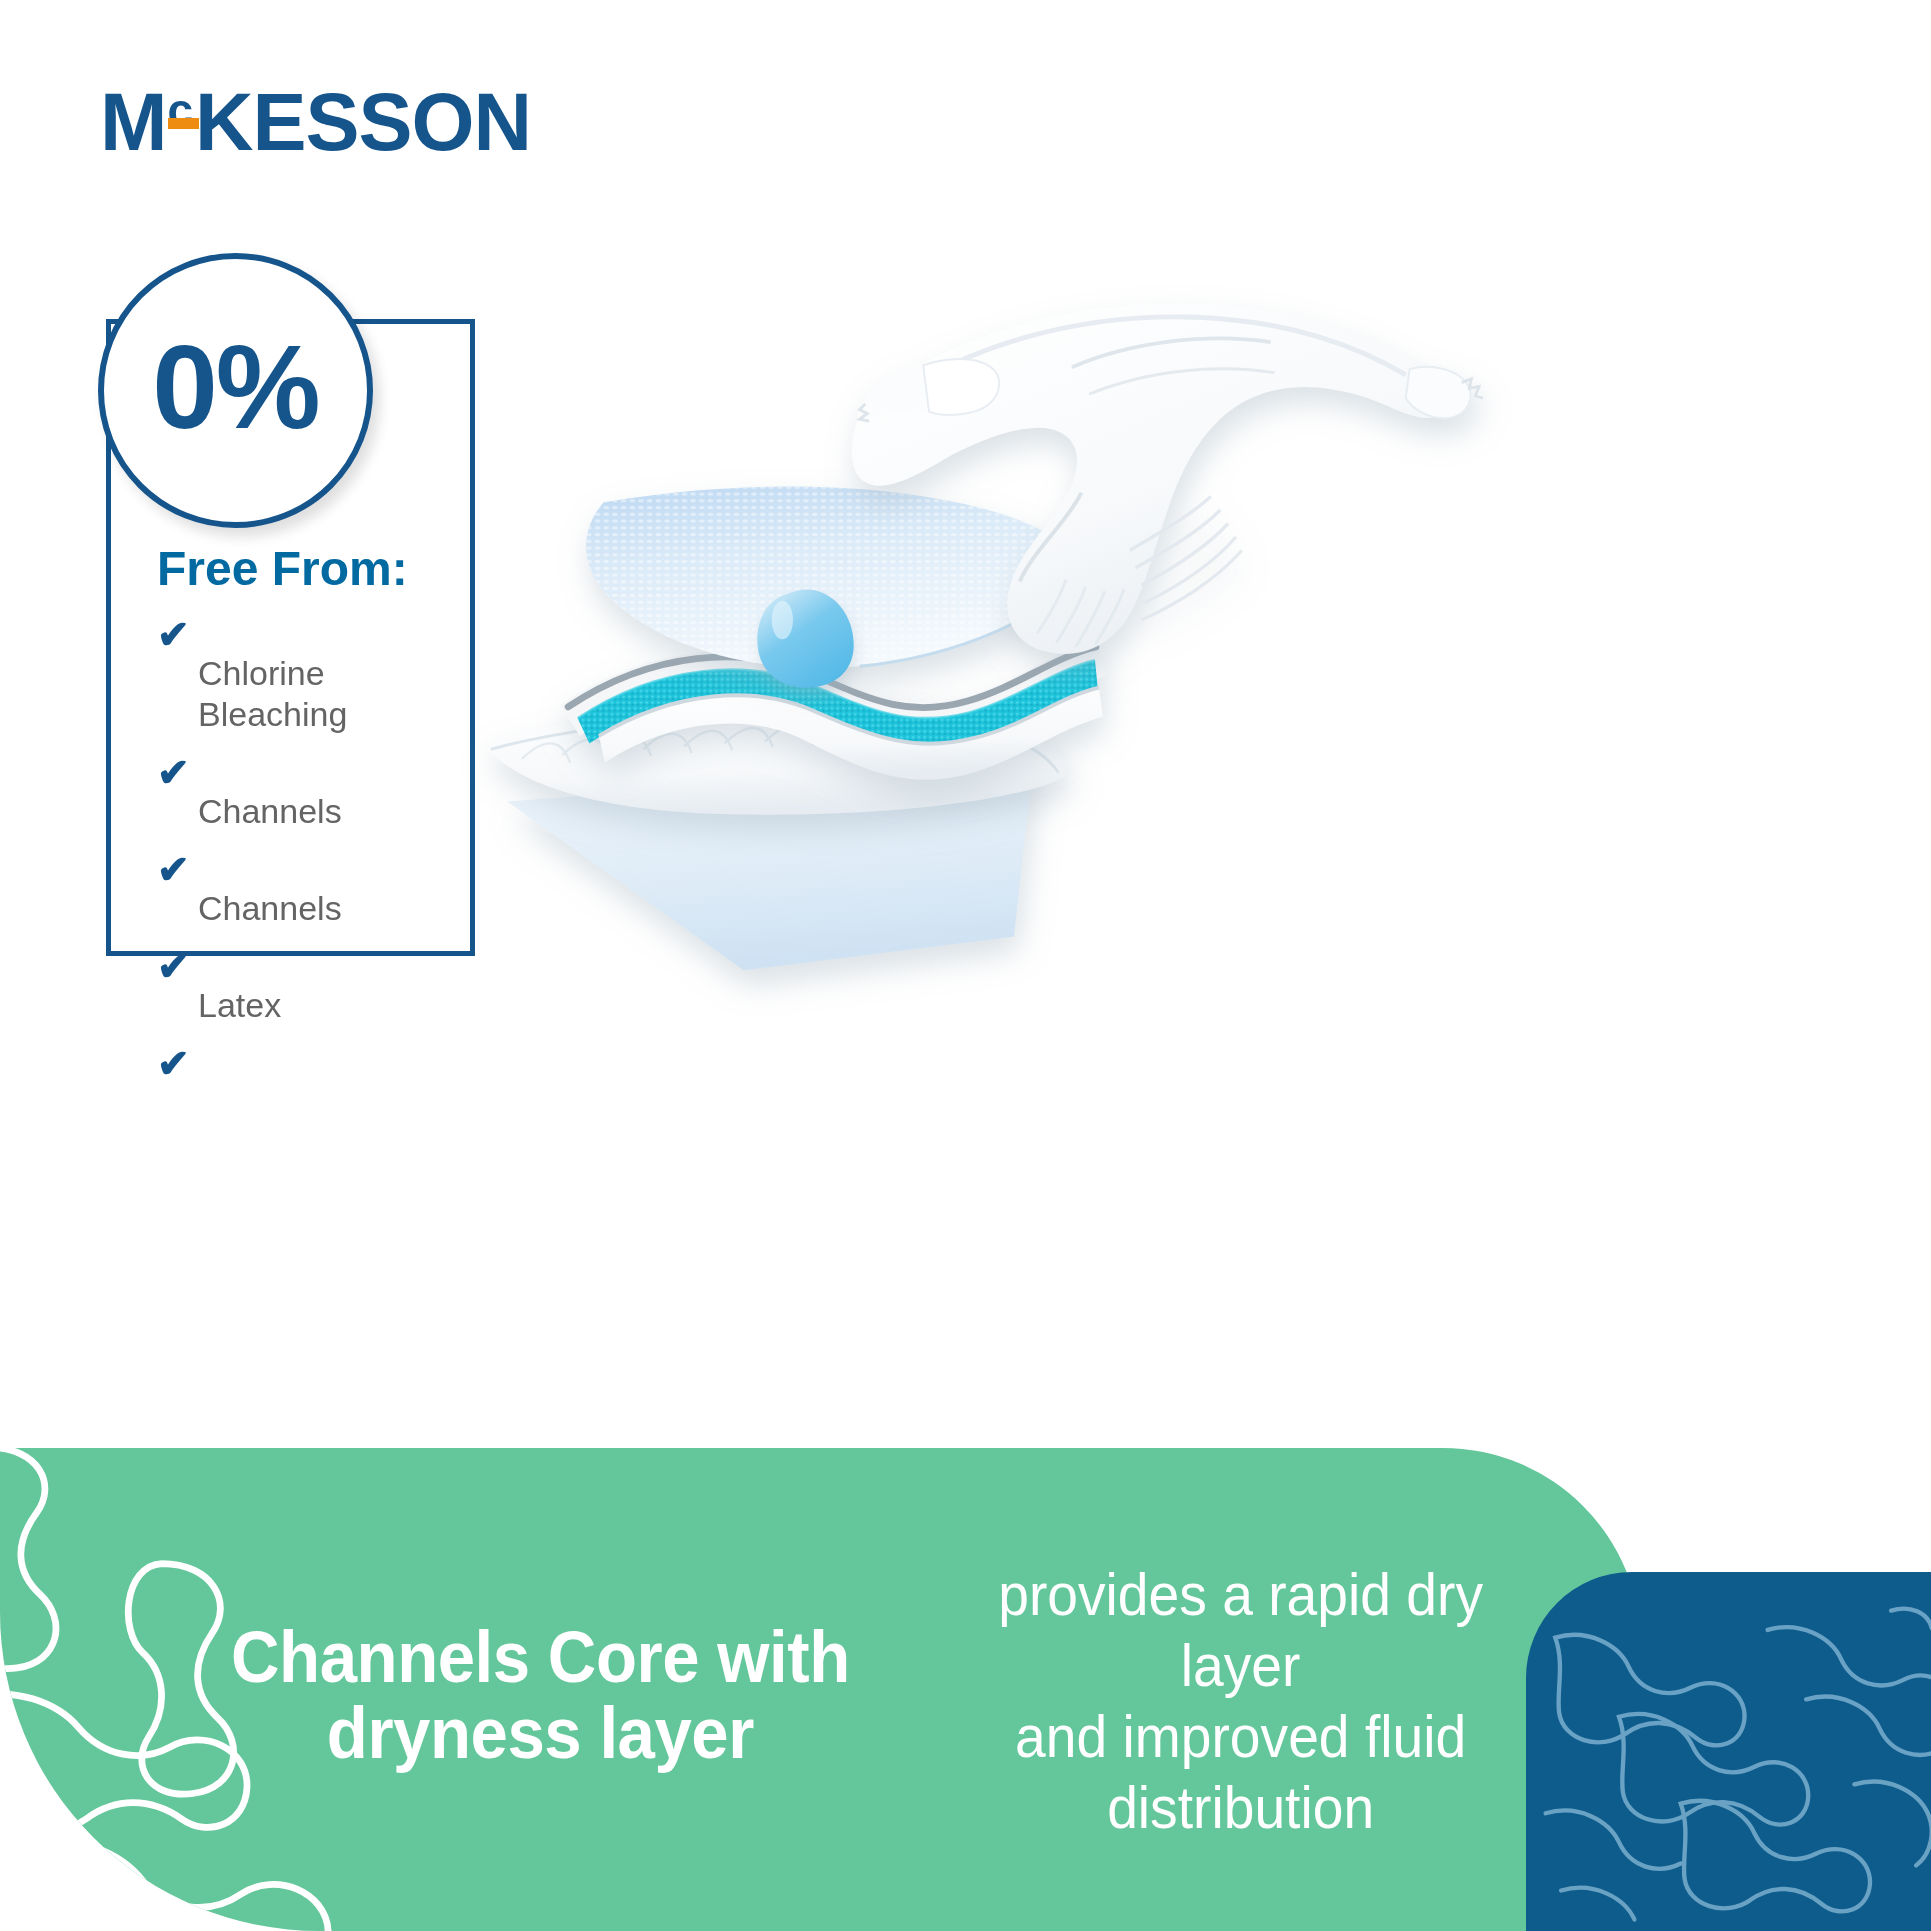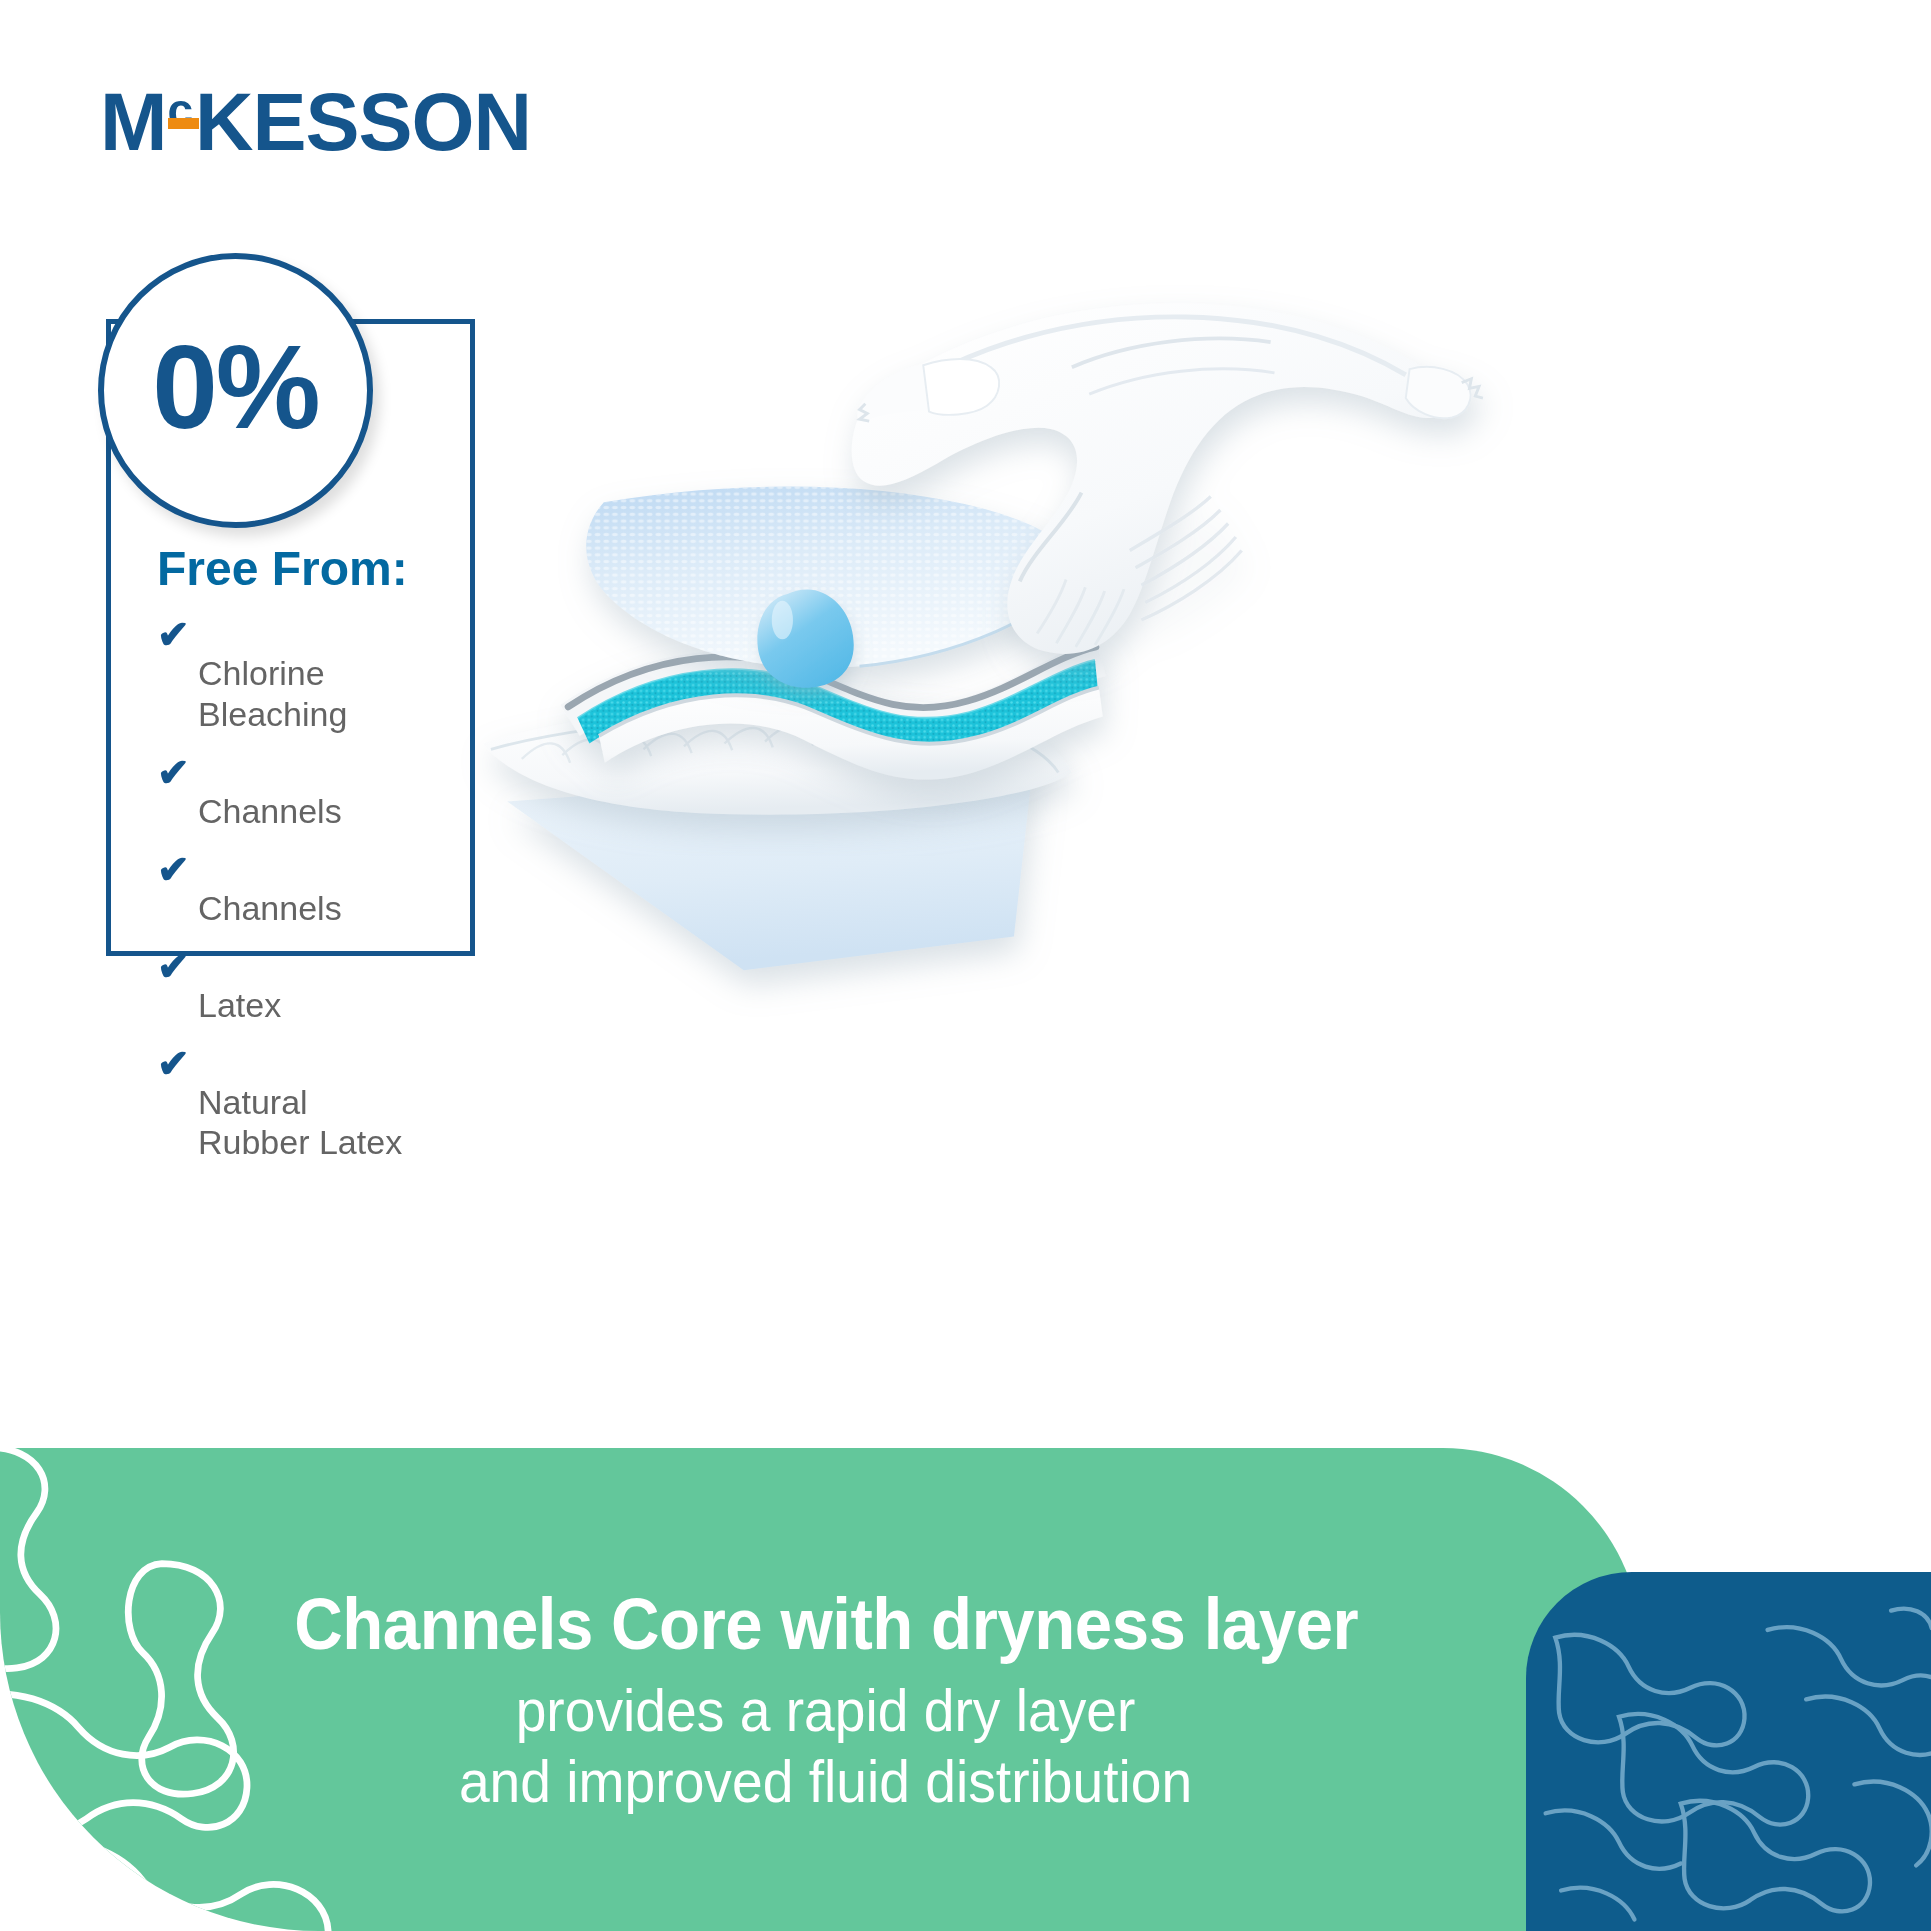--- a/index.html
+++ b/index.html
@@ -106,21 +106,21 @@
     overflow:hidden;
     z-index:2;
   }
   #green-pattern {
     position:absolute; left:-68px; top:-39px;
     width:599px; height:599px;
     opacity:1;
   }
   #banner-text {
     position:absolute; left:0; top:0; width:1526px; height:100%;
-    display:flex; flex-direction:column;
+    display:flex; 
     align-items:center; justify-content:center;
     padding-left:126px; padding-top:25px;
     z-index:3;
   }
   #banner-title {
     font-family:"Liberation Sans Narrow","Liberation Sans", sans-serif;
     font-weight:bold; font-size:73px; line-height:1.05;
     color:#ffffff; letter-spacing:-0.5px; text-align:center;
     transform:scaleX(0.92); transform-origin:center;
     margin-bottom:13.5px;
@@ -171,22 +171,20 @@
       <li class="ff-item">
         <span class="ff-check">✔</span>
         <span class="ff-label">Channels</span>
       </li>
       <li class="ff-item">
         <span class="ff-check">✔</span>
         <span class="ff-label">Latex</span>
       </li>
       <li class="ff-item">
         <span class="ff-check">✔</span>
-        <span class="ff-label">Natural
-Rubber Latex</span>
       </li>
     </ul>
   </div>
 </div>
 
 <div id="pct-badge">
   <span class="pct-text">0%</span>
 </div>
 
 <div id="product-photo">

